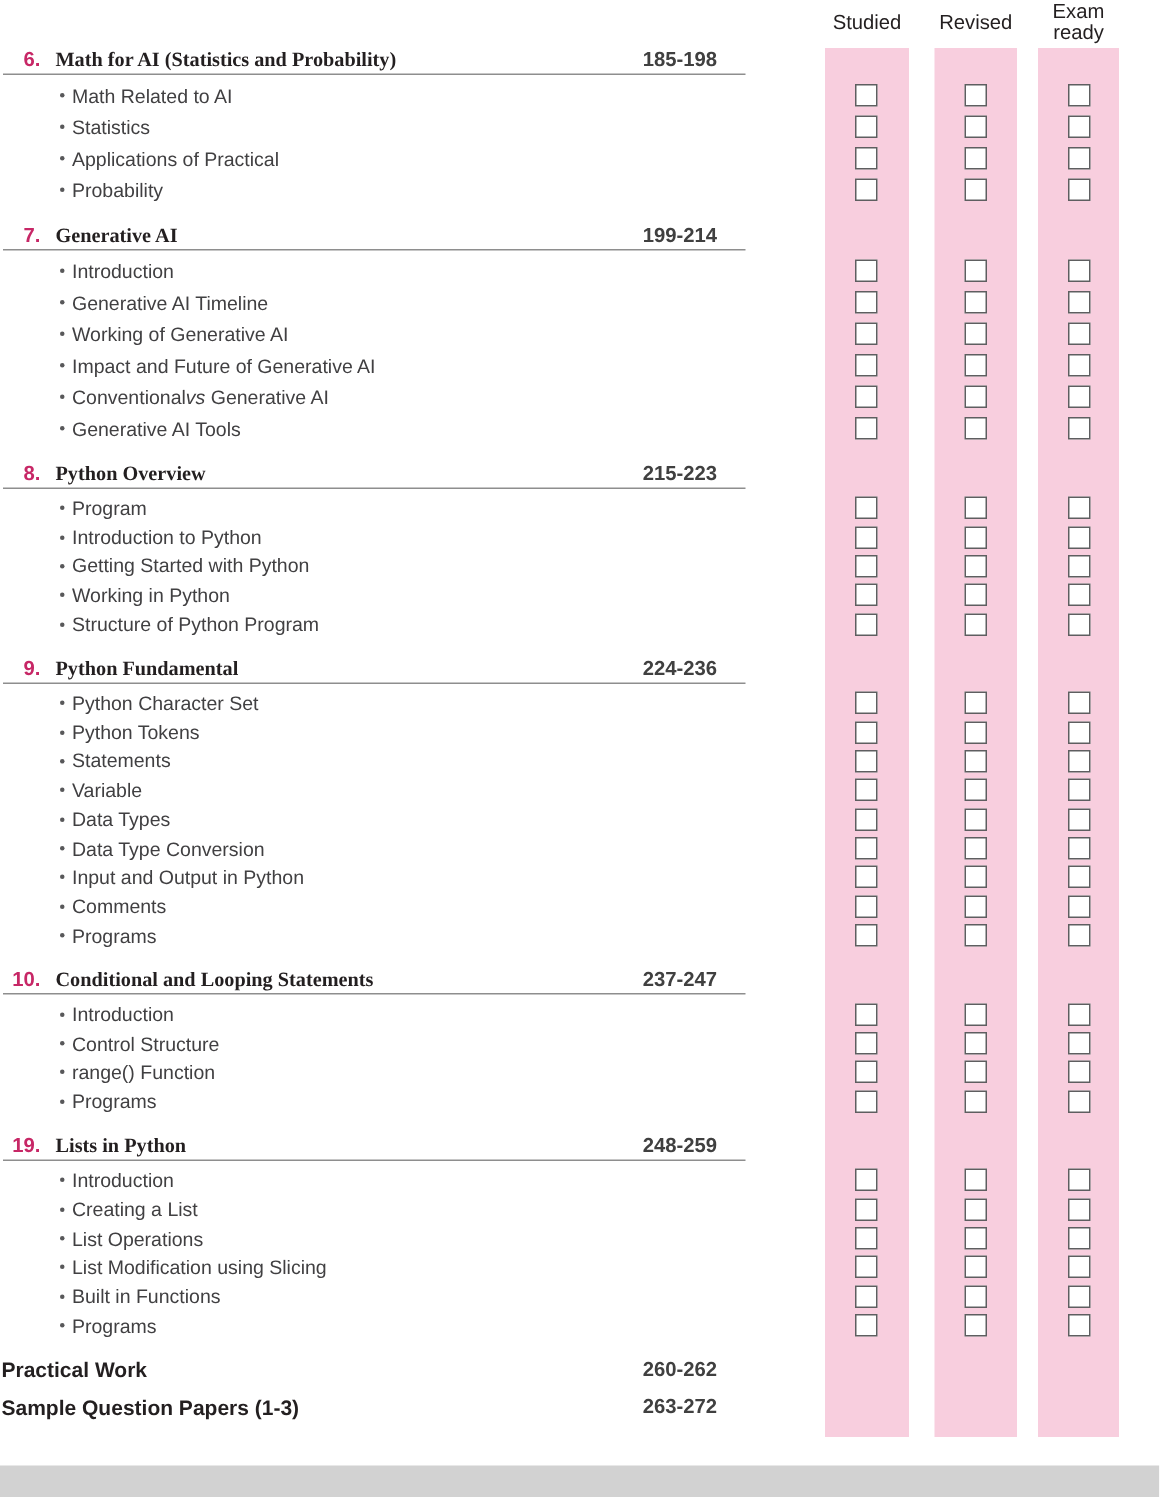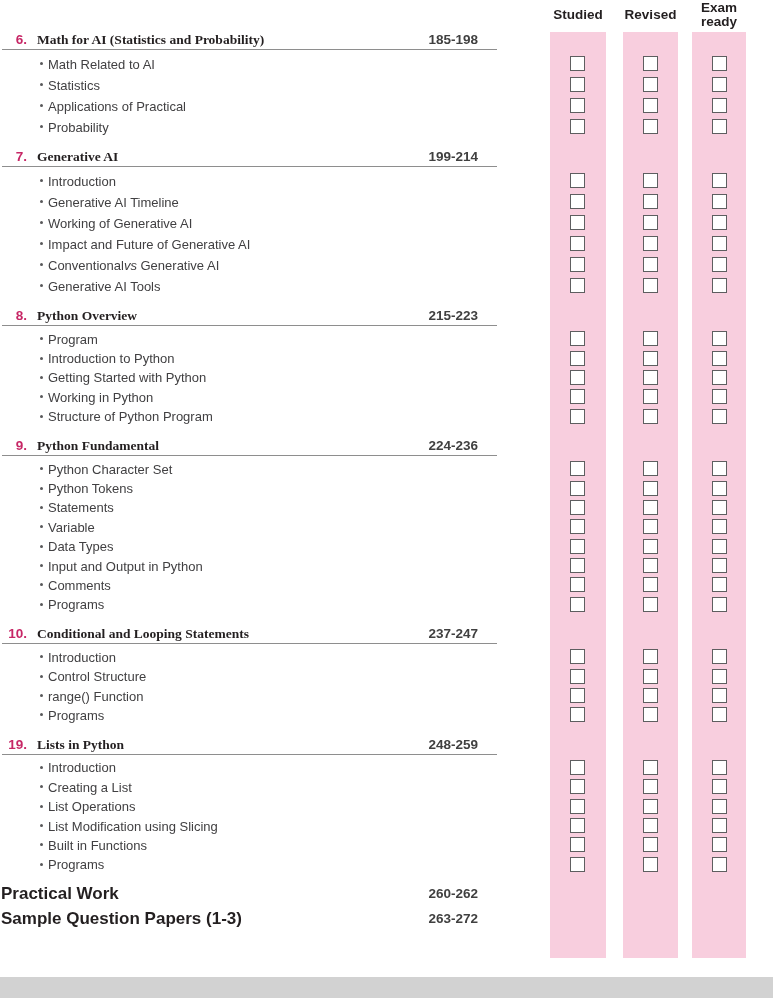--- a/index.html
+++ b/index.html
@@ -33,21 +33,21 @@
   .strip3 { left: 692px; width: 54px; }
   
   .col-header {
     position: absolute;
     top: 0;
     height: 30px;
     display: flex;
     align-items: center;
     justify-content: center;
     text-align: center;
-    font-weight: bold;
+    font-weight: normal;
     font-size: 13.5px;
     line-height: 14px;
     color: #231f20;
   }
   .h1 { left: 549px; width: 58px; }
   .h2 { left: 622px; width: 57px; }
   .h3 { left: 689px; width: 60px; }
   
   .toc {
     position: absolute;
@@ -138,21 +138,21 @@
   .footer-row {
     position: relative;
     height: 20px;
     margin-top: 5px;
   }
   .footer-row.first { margin-top: 10px; }
   .footer-title {
     position: absolute;
     left: 1px; top: 0;
     font-weight: bold;
-    font-size: 17px;
+    font-size: 14px;
     line-height: 20px;
     color: #231f20;
   }
   .bottom-bar {
     position: absolute;
     left: 0;
     top: 977px;
     width: 773px;
     height: 21px;
     background: var(--bottom_bar_gray);
@@ -331,20 +331,27 @@
   </div>
       <div class="topic-row">
     <span class="bullet"></span>
     <span class="topic-label">Data Types</span>
     <span class="cb cb1"></span>
     <span class="cb cb2"></span>
     <span class="cb cb3"></span>
   </div>
       <div class="topic-row">
     <span class="bullet"></span>
+    <span class="topic-label">Data Type Conversion</span>
+    <span class="cb cb1"></span>
+    <span class="cb cb2"></span>
+    <span class="cb cb3"></span>
+  </div>
+      <div class="topic-row">
+    <span class="bullet"></span>
     <span class="topic-label">Input and Output in Python</span>
     <span class="cb cb1"></span>
     <span class="cb cb2"></span>
     <span class="cb cb3"></span>
   </div>
       <div class="topic-row">
     <span class="bullet"></span>
     <span class="topic-label">Comments</span>
     <span class="cb cb1"></span>
     <span class="cb cb2"></span>

